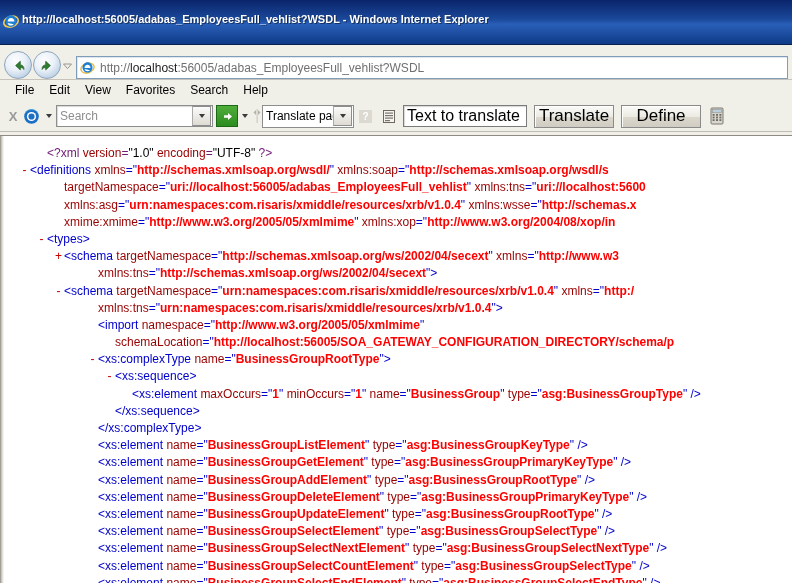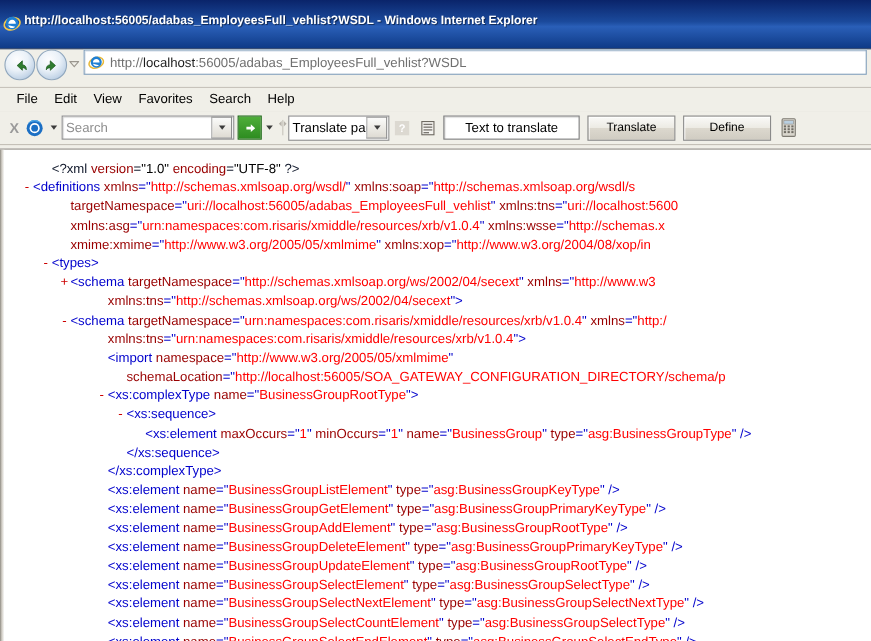--- a/index.html
+++ b/index.html
@@ -25,21 +25,21 @@
   }
   .titlebar .title-text{
     font-size:11px;font-weight:bold;white-space:nowrap;overflow:hidden;
     text-shadow:1px 1px 0 rgba(0,0,0,.45);
     letter-spacing:0px;
   }
 
   
   .addrrow{
     height:34px;background:#f0efe8;
-    display:flex;align-items:flex-start;padding:0 4px;
+    display:flex;align-items:flex-end;padding:0 4px;
     border-bottom:1px solid #c7c3bb;
   }
   .navbtn{
     width:26px;height:26px;border-radius:50%;
     background:radial-gradient(circle at 40% 32%, #fdfdfe 0%, #eaf1f8 42%, #c5d6e8 72%, #98b4d0 100%);
     border:1px solid #8fa6bd;
     display:flex;align-items:center;justify-content:center;
     flex:0 0 auto;
   }
   .navbtn.back{margin-right:1px;}
@@ -124,29 +124,29 @@
   .iconbtn{
     width:17px;height:18px;flex:0 0 auto;margin:0 3px;
     display:flex;align-items:center;justify-content:center;
   }
   .transinput{
     width:122px;height:20px;background:#fff;border:1px solid #7b7b7b;
     display:flex;align-items:center;flex:0 0 auto;margin-left:3px;
     box-shadow:inset 1px 1px 1px #d8d8d8;
   }
   .transinput input{
-    border:0;outline:0;flex:1 1 auto;height:16px;font-size:12px;
-    font-family:"Liberation Sans", sans-serif;color:#000;background:transparent;padding:0 19px;min-width:0;
+    border:0;outline:0;flex:1 1 auto;height:16px;font-size:16px;
+    font-family:"Liberation Sans", sans-serif;color:#000;background:transparent;padding:0 3px;min-width:0;
   }
   .pbtn{
     height:21px;min-width:78px;flex:0 0 auto;margin-left:7px;
     background:linear-gradient(to bottom,#fafaf8 0%,#eceae3 50%,#dcd8ce 51%,#d0ccc2 100%);
     border:1px solid #8a8a8a;
     display:flex;align-items:center;justify-content:center;
-    font-size:11px;color:#000;
+    font-size:17px;color:#000;
     box-shadow:inset 1px 1px 0 #ffffff;
   }
   .calcbtn{
     width:16px;height:20px;flex:0 0 auto;margin-left:8px;
     display:flex;align-items:center;justify-content:center;
   }
 
   
   .favbar{
     height:28px;background:#f0efe8;display:flex;align-items:flex-end;
@@ -188,23 +188,23 @@
     position:absolute;left:5px;top:9px;right:0;bottom:0;
     font-family:"Liberation Sans", sans-serif;
     font-size:12px;
     line-height:17.2px;
     white-space:nowrap;
     overflow:hidden;
   }
   .ln{height:17.2px;white-space:nowrap;overflow:hidden;}
   .tg{color:#0000cc;text-align:center;}
   .at{color:#990000;}
-  .vl{color:#ff0000;font-weight:normal;}
+  .vl{color:#ff0000;font-weight:bold;}
   .eq{color:#0000cc;}
-  .pi{color:#0f172a;}
+  .pi{color:#701a75;}
   .pv{color:#000000;}
   .tgl{
     color:#cc0000;display:inline-block;width:11px;text-align:center;
     font-weight:normal;
   }
   .ind{display:inline-block;}
 </style>
 </head>
 <body>
 

